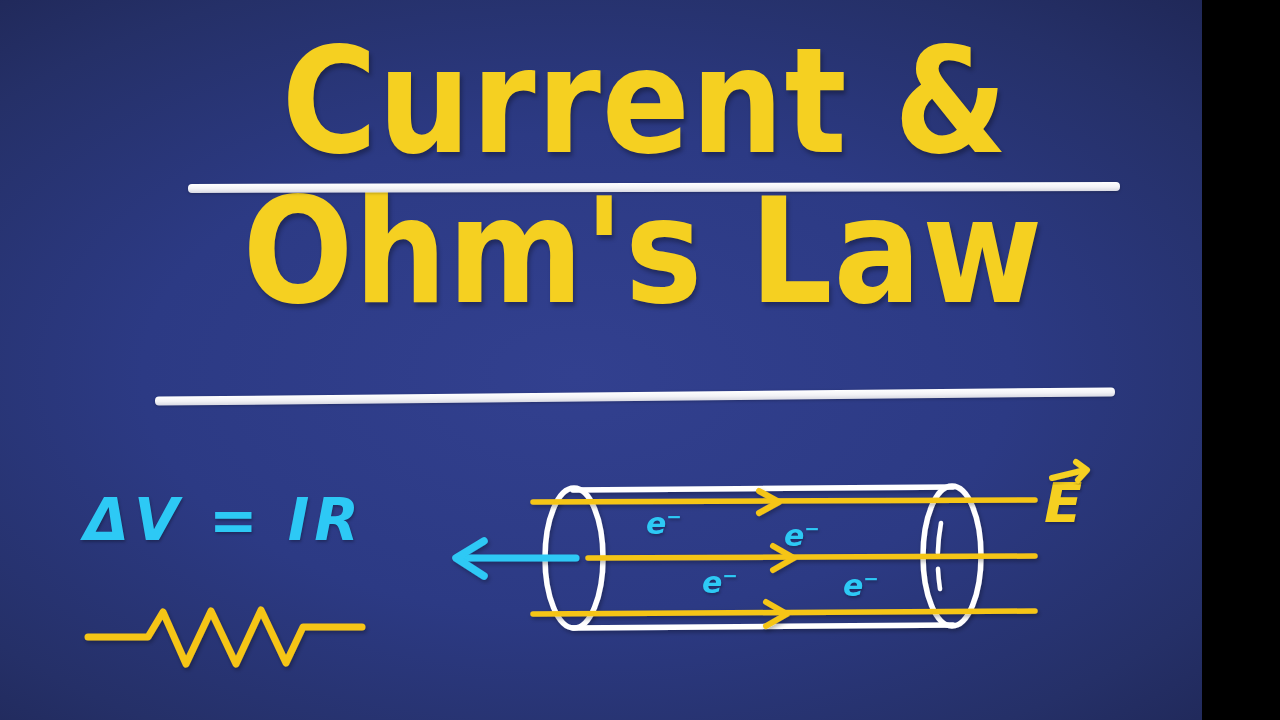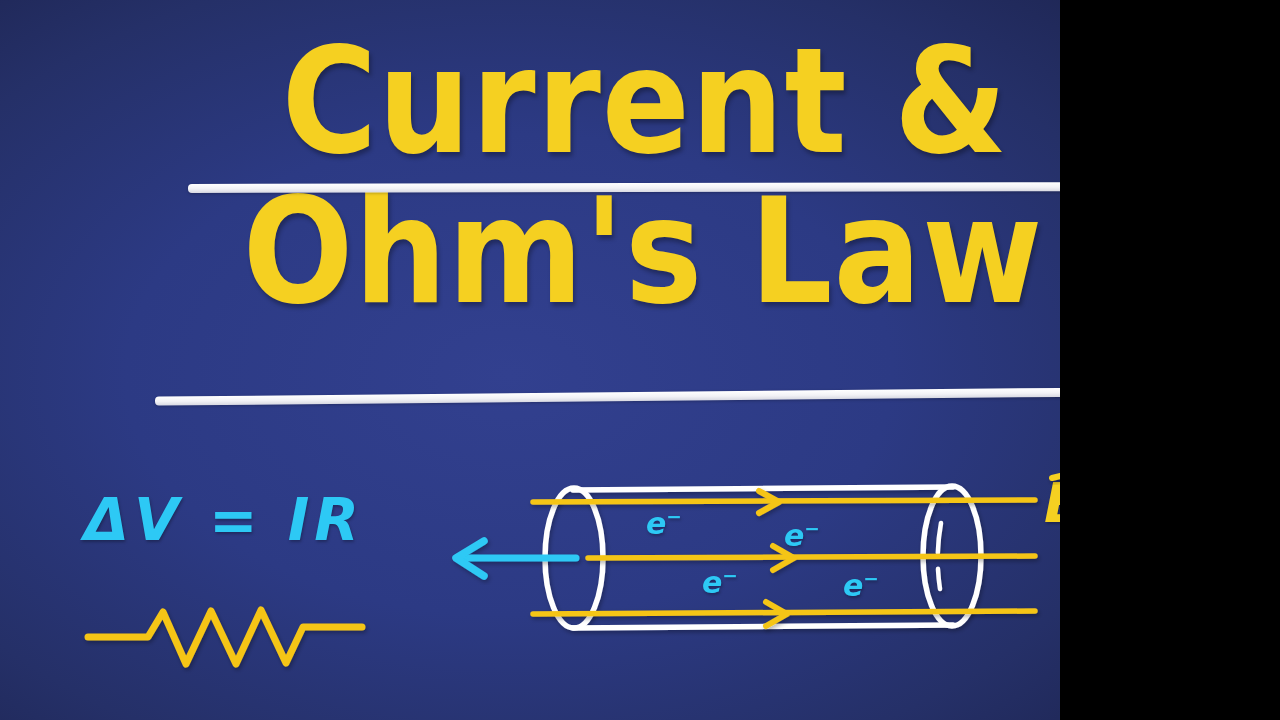--- a/index.html
+++ b/index.html
@@ -3,21 +3,21 @@
 <meta charset="utf-8">
 <title>Current &amp; Ohm's Law</title>
 <style>
   html, body {
     margin: 0;
     padding: 0;
     background: #000;
   }
   #slide {
     position: relative;
-    width: 1060px;
+    width: 1202px;
     height: 720px;
     overflow: hidden;
     font-family: "DejaVu Sans", sans-serif;
     background-color: #2b3680;
     background-image:
       radial-gradient(ellipse 95% 88% at 48% 52%, #32408f 0%, #2c3a84 38%, #253068 66%, #1d2450 88%, #191f46 100%);
   }
 
   
   #title-block {

